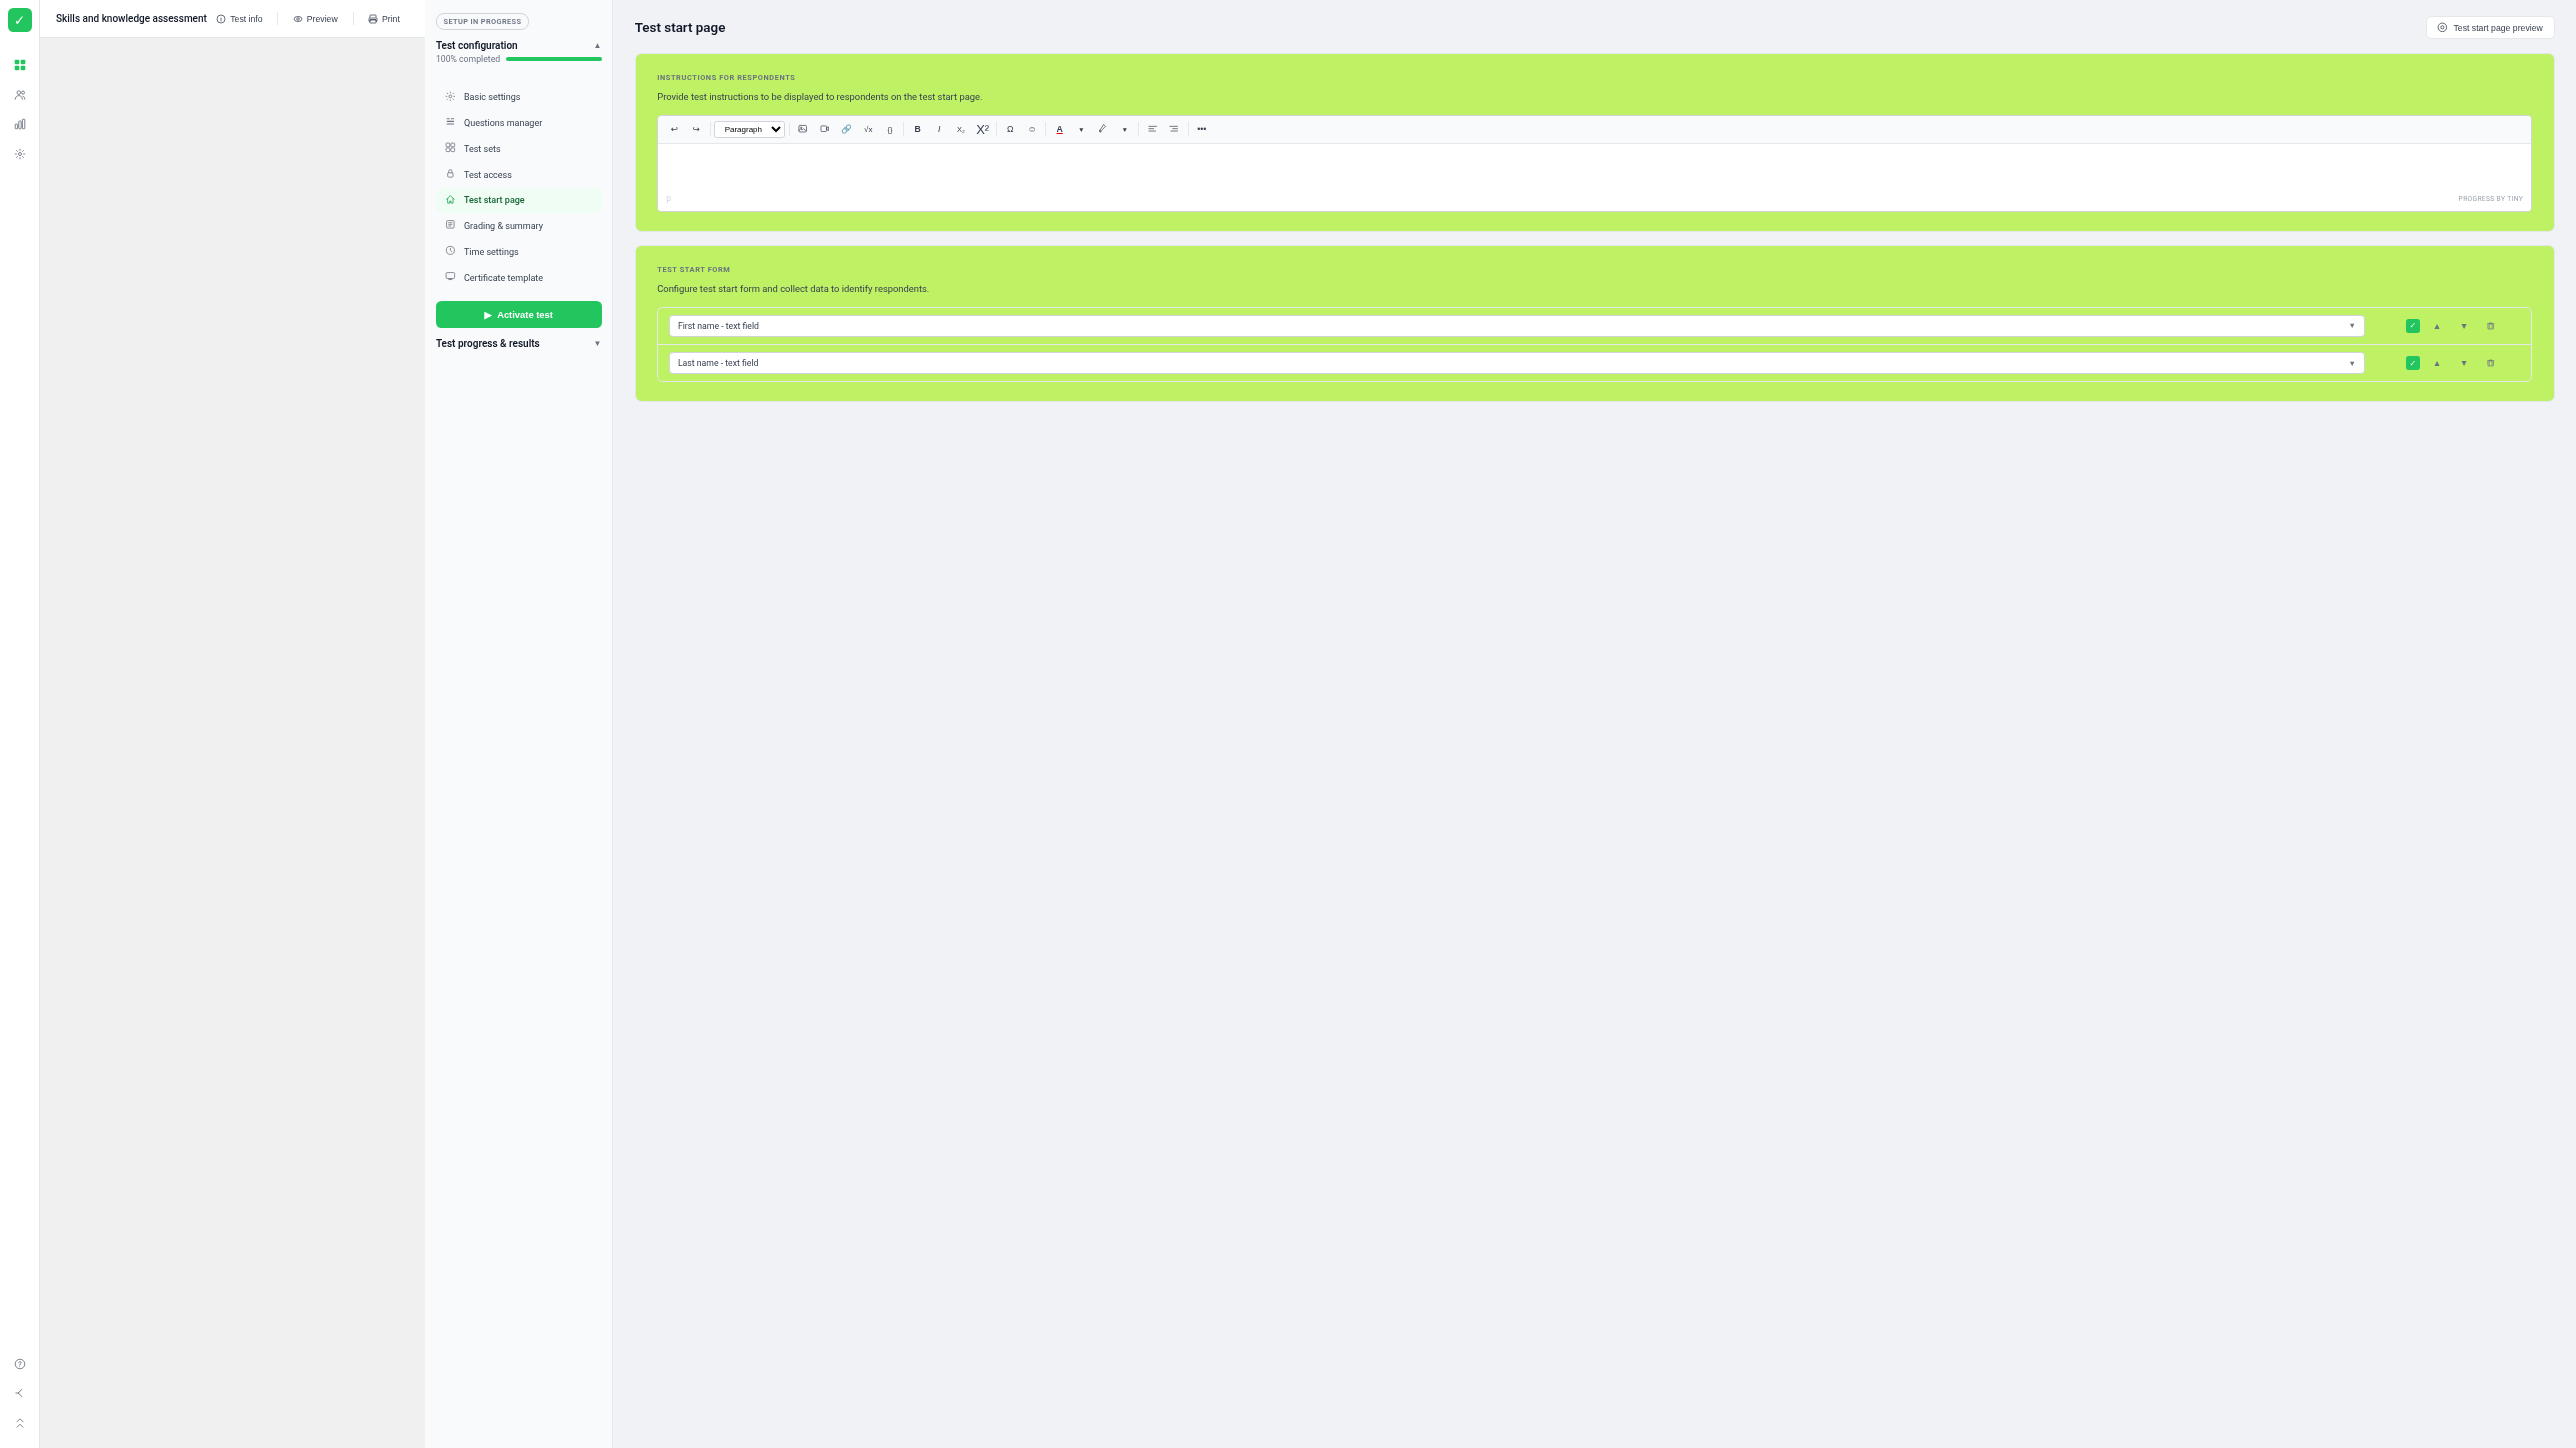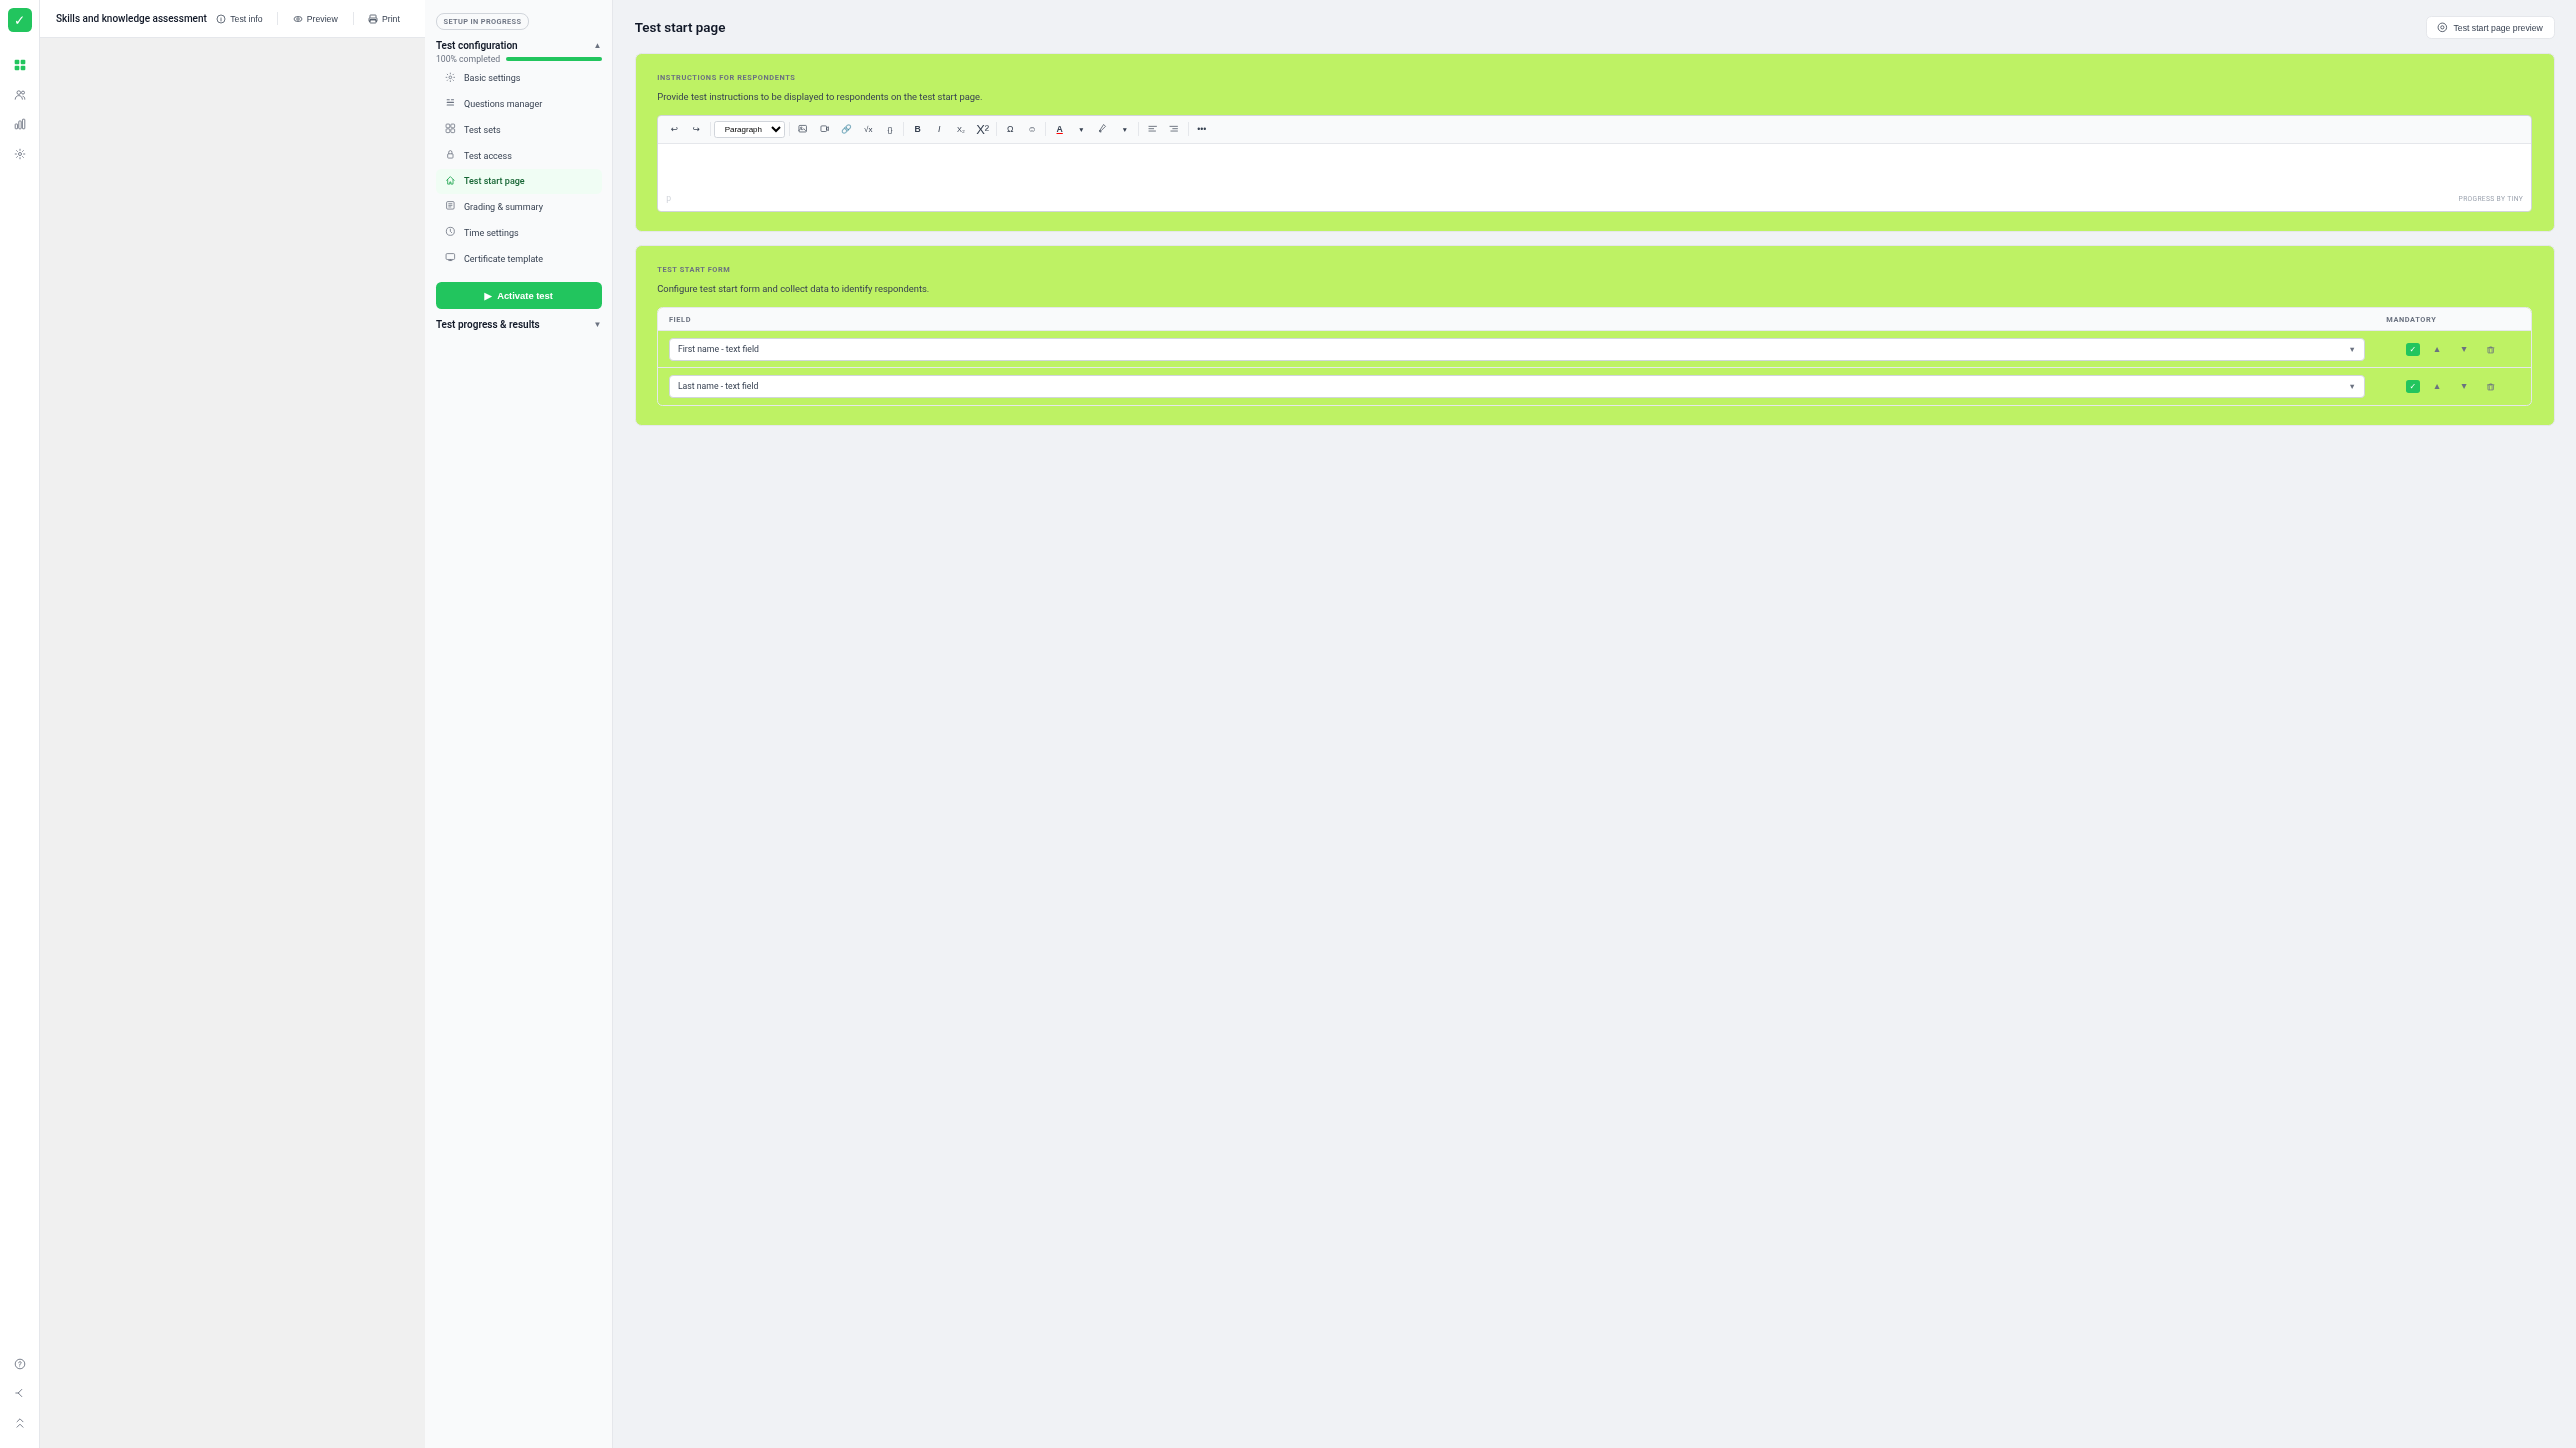--- a/index.html
+++ b/index.html
@@ -82,21 +82,21 @@
     .sidebar-section-header {
       display: flex; align-items: center; justify-content: space-between;
       cursor: pointer;
     }
     .sidebar-section-title { font-size: 10px; font-weight: 600; color: #111827; }
     .progress-row { display: flex; align-items: center; gap: 5.4px; margin-top: 2.7px; }
     .progress-label { font-size: 8.7px; color: #6b7280; }
     .progress-bar-container { flex: 1; height: 3.4px; background: #e5e7eb; border-radius: 66px; }
     .progress-bar-fill { height: 100%; background: #22c55e; border-radius: 66px; }
 
-    .nav-items { display: flex; flex-direction: column; gap: 1.3px; margin-top: 2px; }
+    .nav-items { display: flex; flex-direction: column; gap: 1.3px; margin-top: 21px; }
     .nav-item {
       display: flex; align-items: center; gap: 6.7px;
       padding: 5.4px 8px;
       border-radius: 5.4px;
       cursor: pointer;
       color: #374151;
       font-size: 9px;
     }
     .nav-item.active { background: #f0fdf4; color: #166534; font-weight: 500; }
     .nav-item-icon { font-size: 10.7px; color: #6b7280; width: 13.4px; text-align: center; }
@@ -572,24 +572,20 @@
             <span class="rte-footer-text">PROGRESS BY TINY</span>
           </div>
         </div>
       </div>
 
       <div class="card">
         <div class="section-label">TEST START FORM</div>
         <p class="section-desc">Configure test start form and collect data to identify respondents.</p>
 
         <div class="form-table">
-          <div class="form-table-header">
-            <div class="form-table-header-cell">FIELD</div>
-            <div class="form-table-header-cell">MANDATORY</div>
-          </div>
 
           <div class="form-table-row">
             <div style="margin-right:10.7px;">
               <div class="field-select">
                 <span>First name - text field</span>
                 <span class="chevron-icon">▼</span>
               </div>
             </div>
             <div class="mandatory-cell">
               <div class="checkbox-green">✓</div>

